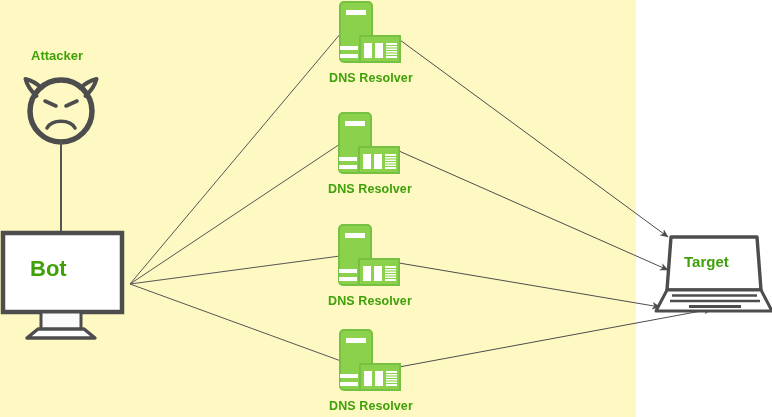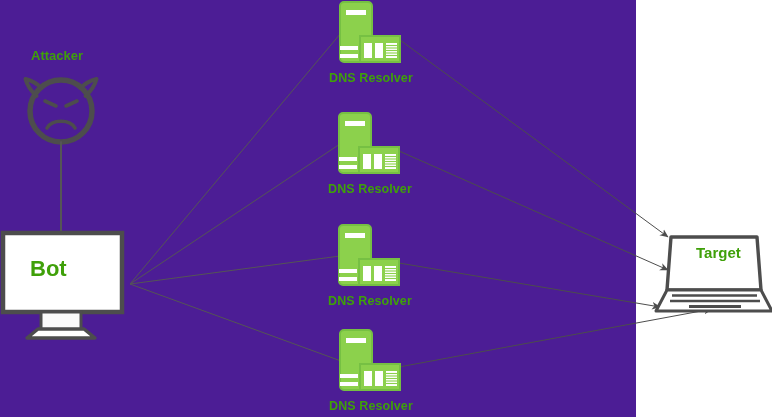--- a/index.html
+++ b/index.html
@@ -1,18 +1,18 @@
 <!DOCTYPE html>
 <html><head>
 <meta charset="utf-8">
 <style>
   html,body{margin:0;padding:0;background:#ffffff;}
   body{width:772px;height:417px;overflow:hidden;
        font-family:"Liberation Sans","DejaVu Sans",sans-serif;}
-  #stage{position:relative;width:636px;height:417px;background:#4c1d95;}
+  #stage{position:relative;width:636px;height:417px;background:#fef9c3;}
   #stage svg{position:absolute;left:0;top:0;}
   .lbl{position:absolute;color:#3FA009;font-weight:bold;white-space:nowrap;}
   .resolver-label{font-size:12.5px;letter-spacing:.1px;}
   .attacker-label{font-size:13px;font-weight:bold;}
   .bot-label{font-size:22px;}
   .target-label{font-size:15px;}
 </style>
 </head>
 <body>
 
@@ -142,20 +142,20 @@
         <line x1="670" y1="301" x2="760" y2="301"></line>
       </g>
       <line x1="689" y1="306.5" x2="741" y2="306.5" stroke="#4D4D4D" stroke-width="3"></line>
     </g>
   </svg>
 
   <div class="lbl attacker-label" style="left:31px;top:48px;">Attacker</div>
 
   <div class="lbl bot-label" style="left:30px;top:256px;">Bot</div>
 
-  <div class="lbl target-label" style="left:684px;top:244px;margin-left:12px;">Target</div>
+  <div class="lbl target-label" style="left:684px;top:253px;">Target</div>
 
   <div class="lbl resolver-label" style="left:329px;top:71px;">DNS Resolver</div>
   <div class="lbl resolver-label" style="left:328px;top:182px;">DNS Resolver</div>
   <div class="lbl resolver-label" style="left:328px;top:294px;">DNS Resolver</div>
   <div class="lbl resolver-label" style="left:329px;top:399px;">DNS Resolver</div>
 
 </div>
 
 </body></html>

